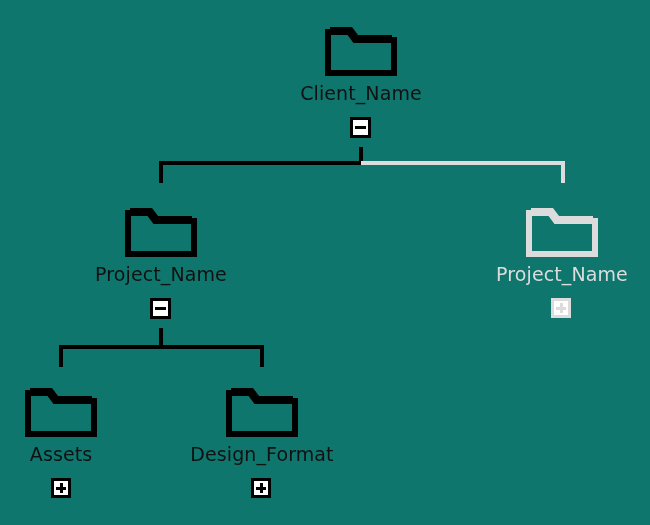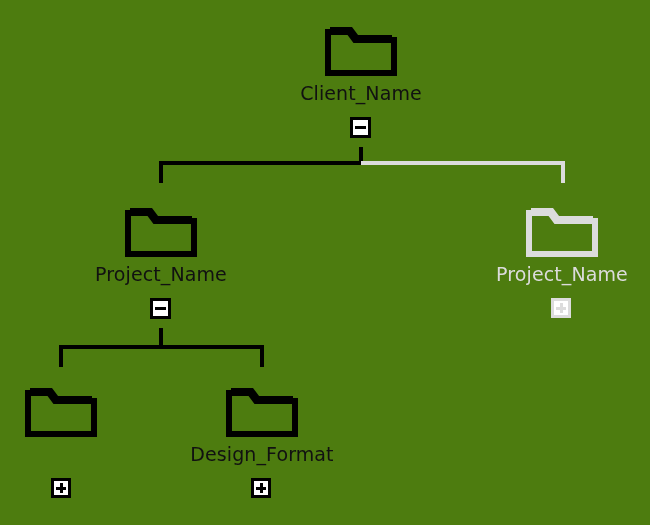--- a/index.html
+++ b/index.html
@@ -8,21 +8,21 @@
     padding: 0;
     background: #ffffff;
   }
   body {
     font-family: "DejaVu Sans", "Liberation Sans", sans-serif;
   }
   #canvas {
     position: relative;
     width: 650px;
     height: 525px;
-    background: #4d7c0f;
+    background: #0f766e;
     overflow: hidden;
   }
 
   
   .line {
     position: absolute;
     background: #000000;
   }
   .line.muted {
     background: #dcdcdc;
@@ -165,20 +165,21 @@
     <span class="bar-v"></span>
   </div>
 
   <div class="node" style="left:61px; top:383px;">
     <span class="icon-wrap">
       <svg viewBox="0 0 72 54" width="72" height="54" aria-hidden="true">
         <path d="M3 12 L3 51 L69 51 L69 18 L30 18 L24 10 L3 10 Z" fill="none" stroke="#000000" stroke-width="6" stroke-linejoin="miter"></path>
         <path d="M5 7 L26 7 L32 15 L67 15" fill="none" stroke="#000000" stroke-width="4" stroke-linejoin="miter"></path>
       </svg>
     </span>
+    <span class="label">Assets</span>
   </div>
 
   <div class="expander small" style="left:51px; top:478px;">
     <span class="bar-h"></span>
     <span class="bar-v"></span>
   </div>
 
   <div class="node" style="left:262px; top:383px;text-align:center;">
     <span class="icon-wrap">
       <svg viewBox="0 0 72 54" width="72" height="54" aria-hidden="true">

